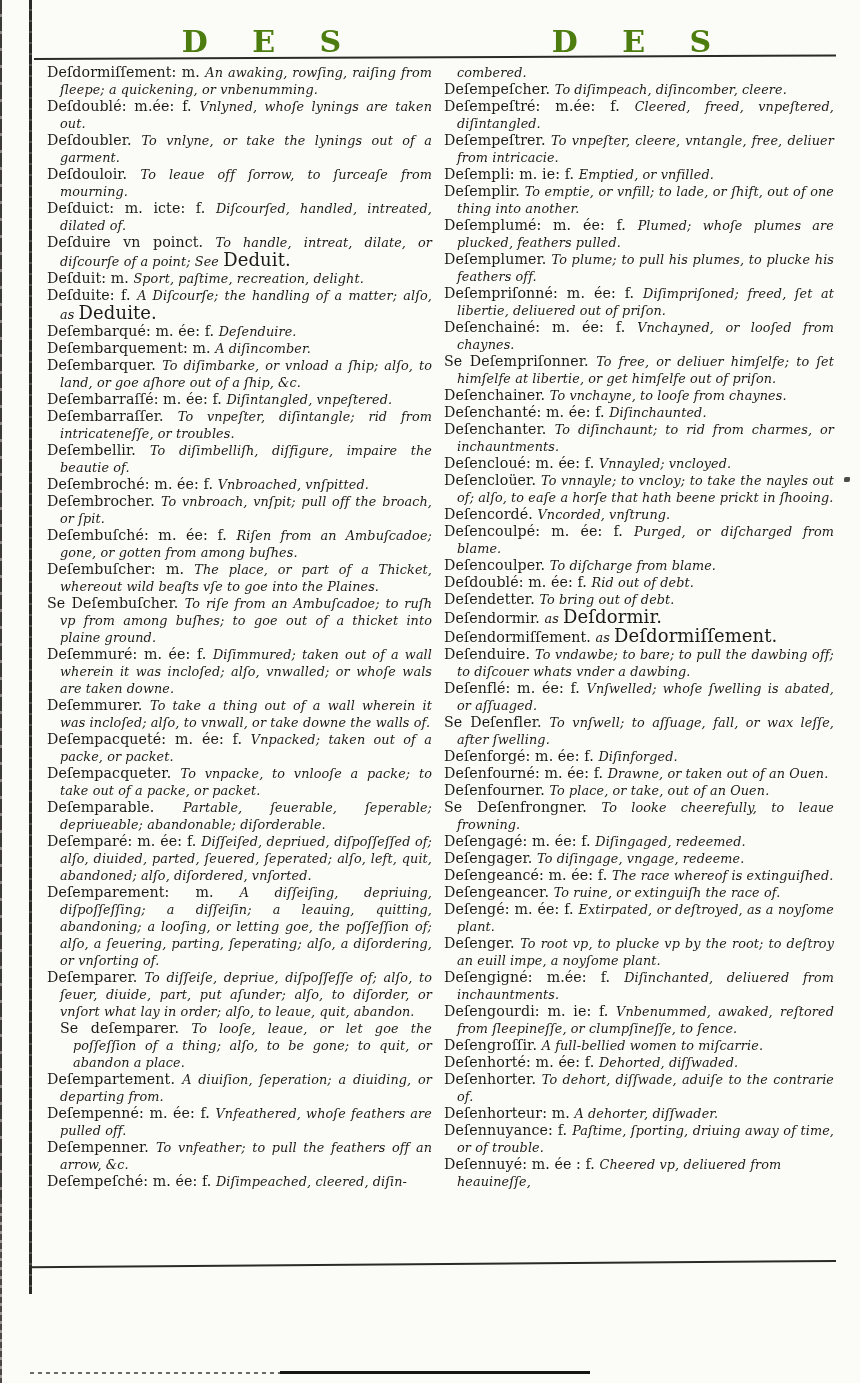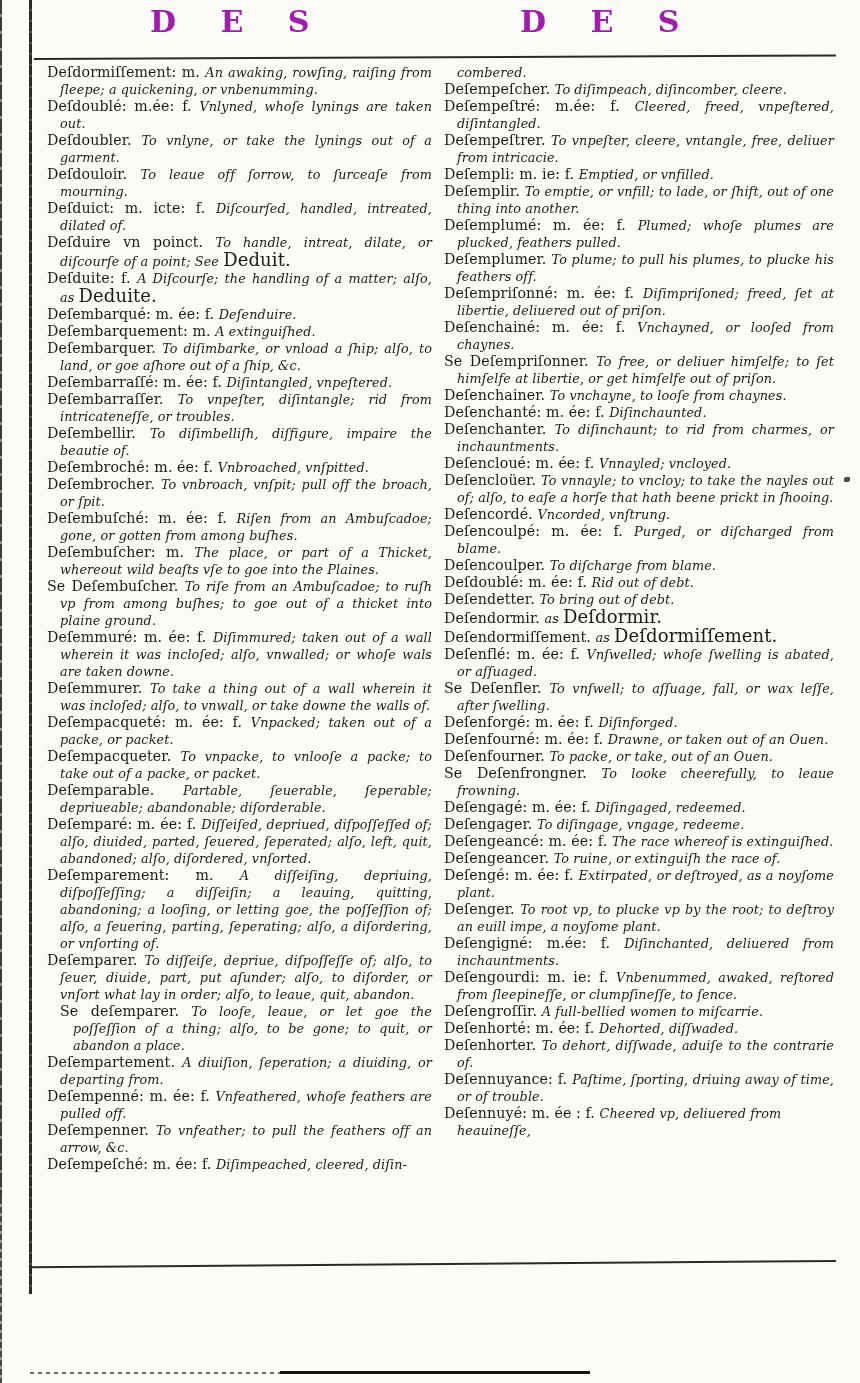--- a/index.html
+++ b/index.html
@@ -18,22 +18,22 @@
     background:repeating-linear-gradient(#3c3a37 0 14px,#8a8781 14px 17px);}
   .right-border{left:838px;top:10px;width:2px;height:1250px;
     background:repeating-linear-gradient(#4a4846 0 6px,#9a968f 6px 9px);}
   .bottom-rule{left:30px;top:1260px;width:806px;height:2px;transform:rotate(-0.45deg);transform-origin:right center;}
   .foot-dotted{left:30px;top:1372px;width:250px;height:2px;
     background:repeating-linear-gradient(90deg,#6b6b68 0 4px,transparent 4px 8px);}
   .foot-bar{left:280px;top:1371px;width:310px;height:3px;background:#151513;}
   .speck{position:absolute;left:844px;top:477px;width:6px;height:5px;background:#2f2d2a;border-radius:2px 1px 2px 1px;opacity:.85;}
   
   .col-header{
-    position:absolute;top:2px;height:40px;line-height:40px;
-    font-size:30px;font-weight:600;letter-spacing:17px;color:#a21caf;
+    position:absolute;top:22px;height:40px;line-height:40px;
+    font-size:30px;font-weight:600;letter-spacing:17px;text-align:center;color:#4d7c0f;
   }
   .col-header.left{left:150px;width:240px;}
   .col-header.right{left:520px;width:240px;}
   
   .column{position:absolute;top:64px;}
   .left-col{left:47px;width:385px;}
   .right-col{left:444px;width:390px;}
   .entry{
     margin:0;text-indent:-13px;padding-left:13px;text-align:justify;
     font-size:12.8px;line-height:17px;letter-spacing:.1px;
@@ -60,23 +60,24 @@
   <div class="col-header left">D E S</div>
   <div class="col-header right">D E S</div>
 
   <div class="column left-col" id="col-left">
       <p class="entry"><span class="head">Deſdormiſſement: m. </span><span class="def">An awaking, rowſing, raiſing from ſleepe; a quickening, or vnbenumming.</span></p>
       <p class="entry"><span class="head">Deſdoublé: m.ée: f. </span><span class="def">Vnlyned, whoſe lynings are taken out.</span></p>
       <p class="entry"><span class="head">Deſdoubler. </span><span class="def">To vnlyne, or take the lynings out of a garment.</span></p>
       <p class="entry"><span class="head">Deſdouloir. </span><span class="def">To leaue off ſorrow, to ſurceaſe from mourning.</span></p>
       <p class="entry"><span class="head">Deſduict: m. icte: f. </span><span class="def">Diſcourſed, handled, intreated, dilated of.</span></p>
       <p class="entry"><span class="head">Deſduire vn poinct. </span><span class="def">To handle, intreat, dilate, or diſcourſe of a point; See </span><span class="xref">Deduit.</span></p>
+      <p class="entry"><span class="head">Deſduit: m. </span><span class="def">Sport, paſtime, recreation, delight.</span></p>
       <p class="entry"><span class="head">Deſduite: f. </span><span class="def">A Diſcourſe; the handling of a matter; alſo, as </span><span class="xref">Deduite.</span></p>
       <p class="entry"><span class="head">Deſembarqué: m. ée: f. </span><span class="def">Deſenduire.</span></p>
-      <p class="entry"><span class="head">Deſembarquement: m. </span><span class="def">A extinguiſhed.</span></p>
+      <p class="entry"><span class="head">Deſembarquement: m. </span><span class="def">A diſincomber.</span></p>
       <p class="entry"><span class="head">Deſembarquer. </span><span class="def">To diſimbarke, or vnload a ſhip; alſo, to land, or goe aſhore out of a ſhip, &amp;c.</span></p>
       <p class="entry"><span class="head">Deſembarraſſé: m. ée: f. </span><span class="def">Diſintangled, vnpeſtered.</span></p>
       <p class="entry"><span class="head">Deſembarraſſer. </span><span class="def">To vnpeſter, diſintangle; rid from intricateneſſe, or troubles.</span></p>
       <p class="entry"><span class="head">Deſembellir. </span><span class="def">To diſimbelliſh, diſfigure, impaire the beautie of.</span></p>
       <p class="entry"><span class="head">Deſembroché: m. ée: f. </span><span class="def">Vnbroached, vnſpitted.</span></p>
       <p class="entry"><span class="head">Deſembrocher. </span><span class="def">To vnbroach, vnſpit; pull off the broach, or ſpit.</span></p>
       <p class="entry"><span class="head">Deſembuſché: m. ée: f. </span><span class="def">Riſen from an Ambuſcadoe; gone, or gotten from among buſhes.</span></p>
       <p class="entry"><span class="head">Deſembuſcher: m. </span><span class="def">The place, or part of a Thicket, whereout wild beaſts vſe to goe into the Plaines.</span></p>
       <p class="entry"><span class="head">Se Deſembuſcher. </span><span class="def">To riſe from an Ambuſcadoe; to ruſh vp from among buſhes; to goe out of a thicket into plaine ground.</span></p>
       <p class="entry"><span class="head">Deſemmuré: m. ée: f. </span><span class="def">Diſimmured; taken out of a wall wherein it was incloſed; alſo, vnwalled; or whoſe wals are taken downe.</span></p>
@@ -110,33 +111,35 @@
       <p class="entry"><span class="head">Deſenchanter. </span><span class="def">To diſinchaunt; to rid from charmes, or inchauntments.</span></p>
       <p class="entry"><span class="head">Deſencloué: m. ée: f. </span><span class="def">Vnnayled; vncloyed.</span></p>
       <p class="entry"><span class="head">Deſencloüer. </span><span class="def">To vnnayle; to vncloy; to take the nayles out of; alſo, to eaſe a horſe that hath beene prickt in ſhooing.</span></p>
       <p class="entry"><span class="head">Deſencordé. </span><span class="def">Vncorded, vnſtrung.</span></p>
       <p class="entry"><span class="head">Deſencoulpé: m. ée: f. </span><span class="def">Purged, or diſcharged from blame.</span></p>
       <p class="entry"><span class="head">Deſencoulper. </span><span class="def">To diſcharge from blame.</span></p>
       <p class="entry"><span class="head">Deſdoublé: m. ée: f. </span><span class="def">Rid out of debt.</span></p>
       <p class="entry"><span class="head">Deſendetter. </span><span class="def">To bring out of debt.</span></p>
       <p class="entry"><span class="head">Deſendormir. </span><span class="def">as </span><span class="xref">Deſdormir.</span></p>
       <p class="entry"><span class="head">Deſendormiſſement. </span><span class="def">as </span><span class="xref">Deſdormiſſement.</span></p>
+      <p class="entry"><span class="head">Deſenduire. </span><span class="def">To vndawbe; to bare; to pull the dawbing off; to diſcouer whats vnder a dawbing.</span></p>
       <p class="entry"><span class="head">Deſenflé: m. ée: f. </span><span class="def">Vnſwelled; whoſe ſwelling is abated, or aſſuaged.</span></p>
       <p class="entry"><span class="head">Se Deſenfler. </span><span class="def">To vnſwell; to aſſuage, fall, or wax leſſe, after ſwelling.</span></p>
       <p class="entry"><span class="head">Deſenforgé: m. ée: f. </span><span class="def">Diſinforged.</span></p>
       <p class="entry"><span class="head">Deſenfourné: m. ée: f. </span><span class="def">Drawne, or taken out of an Ouen.</span></p>
-      <p class="entry"><span class="head">Deſenfourner. </span><span class="def">To packe, or take, out of an Ouen.</span></p>
+      <p class="entry"><span class="head">Deſenfourner. </span><span class="def">To place, or take, out of an Ouen.</span></p>
       <p class="entry"><span class="head">Se Deſenfrongner. </span><span class="def">To looke cheerefully, to leaue frowning.</span></p>
       <p class="entry"><span class="head">Deſengagé: m. ée: f. </span><span class="def">Diſingaged, redeemed.</span></p>
       <p class="entry"><span class="head">Deſengager. </span><span class="def">To diſingage, vngage, redeeme.</span></p>
       <p class="entry"><span class="head">Deſengeancé: m. ée: f. </span><span class="def">The race whereof is extinguiſhed.</span></p>
       <p class="entry"><span class="head">Deſengeancer. </span><span class="def">To ruine, or extinguiſh the race of.</span></p>
       <p class="entry"><span class="head">Deſengé: m. ée: f. </span><span class="def">Extirpated, or deſtroyed, as a noyſome plant.</span></p>
       <p class="entry"><span class="head">Deſenger. </span><span class="def">To root vp, to plucke vp by the root; to deſtroy an euill impe, a noyſome plant.</span></p>
       <p class="entry"><span class="head">Deſengigné: m.ée: f. </span><span class="def">Diſinchanted, deliuered from inchauntments.</span></p>
       <p class="entry"><span class="head">Deſengourdi: m. ie: f. </span><span class="def">Vnbenummed, awaked, reſtored from ſleepineſſe, or clumpſineſſe, to ſence.</span></p>
       <p class="entry"><span class="head">Deſengroſſir. </span><span class="def">A full-bellied women to miſcarrie.</span></p>
       <p class="entry"><span class="head">Deſenhorté: m. ée: f. </span><span class="def">Dehorted, diſſwaded.</span></p>
       <p class="entry"><span class="head">Deſenhorter. </span><span class="def">To dehort, diſſwade, aduiſe to the contrarie of.</span></p>
+      <p class="entry"><span class="head">Deſenhorteur: m. </span><span class="def">A dehorter, diſſwader.</span></p>
       <p class="entry"><span class="head">Deſennuyance: f. </span><span class="def">Paſtime, ſporting, driuing away of time, or of trouble.</span></p>
       <p class="entry"><span class="head">Deſennuyé: m. ée : f. </span><span class="def">Cheered vp, deliuered from</span><span class="def tailr">heauineſſe,</span></p>
     </div>
 </div>
 
 </body></html>

